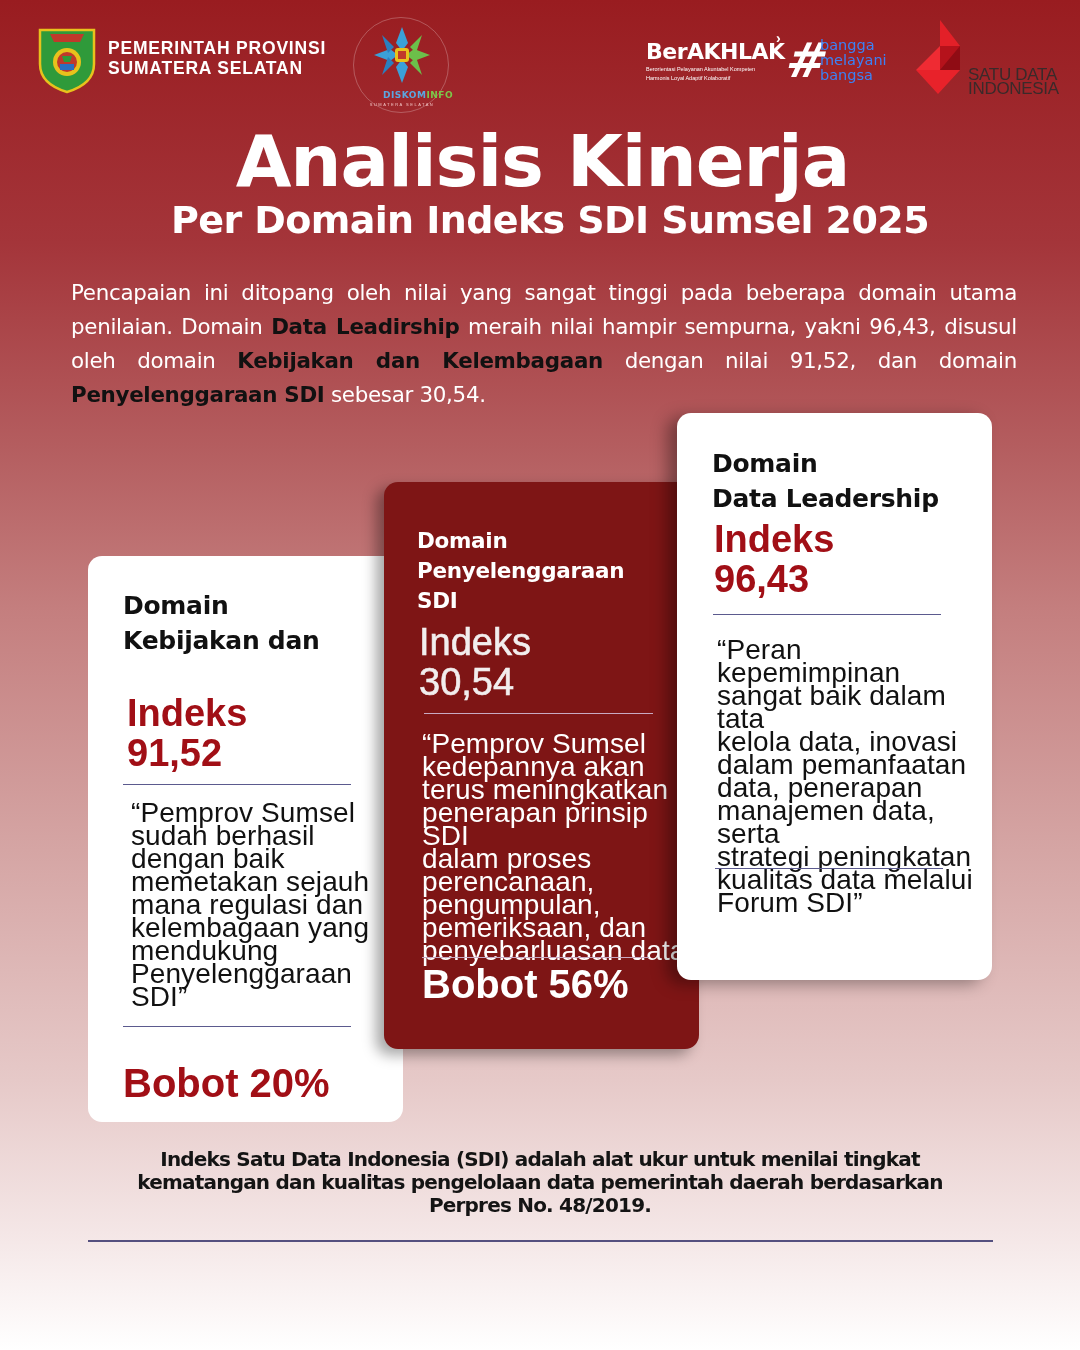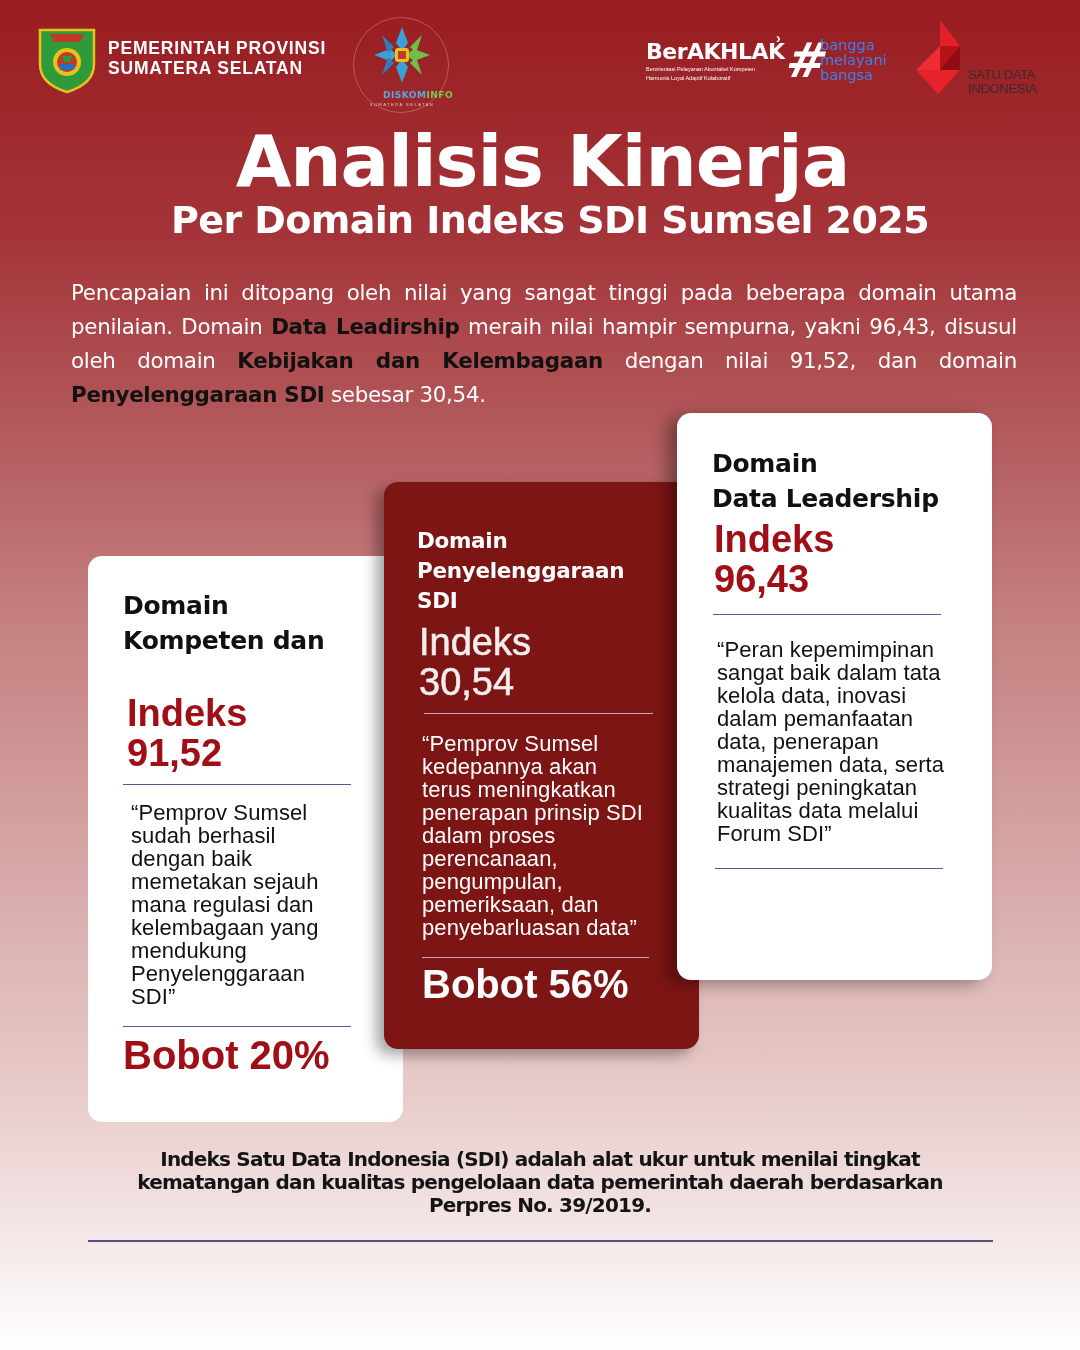--- a/index.html
+++ b/index.html
@@ -53,21 +53,21 @@
     transform: skewX(-12deg);
   }
   .bangga {
     position: absolute; left: 820px; top: 38px; color: #3b82f6;
     font-family: "DejaVu Sans", sans-serif; font-size: 14.5px; line-height: 15px; font-weight: 400;
   }
 
   .satudata-logo { position: absolute; left: 914px; top: 18px; }
   .satudata-text {
     position: absolute; left: 968px; top: 68px;
-    color: #3a2a2a; font-family: "Liberation Sans", sans-serif; font-size: 13px; line-height: 14px; letter-spacing: -0.3px;
+    color: #3a2a2a; font-family: "Liberation Sans", sans-serif; font-size: 17px; line-height: 14px; letter-spacing: -0.3px;
   }
 
   
   .title {
     position: absolute; left: 0; width: 1085px; top: 116px; text-align: center;
     color: #ffffff; font-family: "DejaVu Sans", sans-serif; font-weight: 700;
     font-size: 72px; line-height: 90px; letter-spacing: -1px;
   }
   .subtitle {
     position: absolute; left: 0; width: 1100px; top: 196px; text-align: center;
@@ -106,30 +106,30 @@
   }
   .card-left .card-index, .card-right .card-index { color: #a10f16; }
   .card-mid .card-index { color: #f2eeee; font-weight: 400; -webkit-text-stroke: 0.6px #f2eeee; }
 
   .card-divider { position: absolute; height: 1px; }
   .card-left .card-divider, .card-right .card-divider { background: #5b5a8e; }
   .card-mid .card-divider { background: #c9a9c2; }
 
   .card-quote {
     position: absolute; font-family: "Liberation Sans", sans-serif; font-weight: 400;
-    font-size: 22px; line-height: 23px; letter-spacing: 0.1px;
+    font-size: 28px; line-height: 23px; letter-spacing: 0.1px;
   }
   .card-left .card-quote, .card-right .card-quote { color: #111111; }
   .card-mid .card-quote { color: #ffffff; }
 
   .card-bobot {
     position: absolute; font-family: "Liberation Sans", sans-serif; font-weight: 700;
     font-size: 40px; line-height: 44px;
   }
-  .card-left .card-bobot { color: #a10f16; }
+  .card-left .card-bobot { color: #a10f16; margin-top: 28px; }
   .card-right .card-bobot { color: #8a1a1a; }
   .card-mid .card-bobot { color: #ffffff; }
 
   
   .footer-note {
     position: absolute; left: 60px; width: 960px; top: 1148px; text-align: center;
     color: #141414; font-family: "DejaVu Sans", sans-serif; font-weight: 700;
     font-size: 20px; line-height: 23px; letter-spacing: -0.8px;
   }
   .footer-rule {
@@ -205,21 +205,21 @@
 </div>
 
 <h1 class="title">Analisis Kinerja</h1>
 <h2 class="subtitle">Per Domain Indeks SDI Sumsel 2025</h2>
 
 <p class="intro"><span>Pencapaian ini ditopang oleh nilai yang sangat tinggi pada beberapa domain utama penilaian. Domain </span><b>Data Leadirship</b><span> meraih nilai hampir sempurna, yakni 96,43, disusul oleh domain </span><b>Kebijakan dan Kelembagaan</b><span> dengan nilai 91,52, dan domain </span><b>Penyelenggaraan SDI</b><span> sebesar 30,54.</span></p>
 
 <div class="card card-left">
   <div class="card-title" style="left:35px; top:32px;">
     <div>Domain</div>
-    <div>Kompeten dan</div>
+    <div>Kebijakan dan</div>
   </div>
   <div class="card-index" style="left:39px; top:137px;">
     <div>Indeks</div>
     <div>91,52</div>
   </div>
   <div class="card-divider" style="left:35px; top:228px; width:228px;"></div>
   <div class="card-quote" style="left:43px; top:245px;">
     <div>“Pemprov Sumsel</div>
     <div>sudah berhasil</div>
     <div>dengan baik</div>
@@ -280,15 +280,15 @@
     <div>strategi peningkatan</div>
     <div>kualitas data melalui</div>
     <div>Forum SDI”</div>
   </div>
   <div class="card-divider" style="left:38px; top:455px; width:228px;"></div>
 </div>
 
 <div class="footer-note">
   <div>Indeks Satu Data Indonesia (SDI) adalah alat ukur untuk menilai tingkat</div>
   <div>kematangan dan kualitas pengelolaan data pemerintah daerah berdasarkan</div>
-  <div>Perpres No. 39/2019.</div>
+  <div>Perpres No. 48/2019.</div>
 </div>
 <div class="footer-rule"></div>
 
 </body></html>

